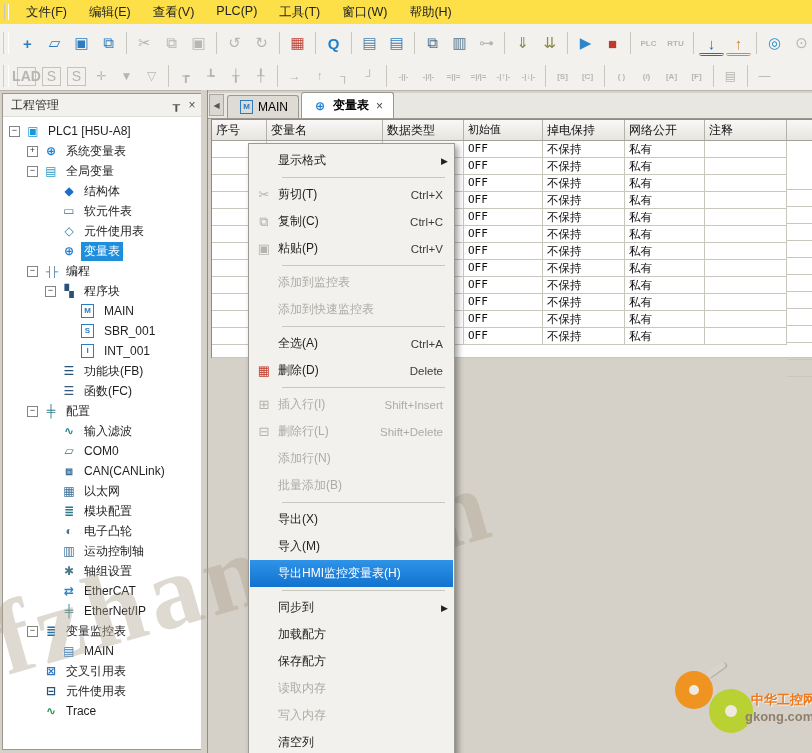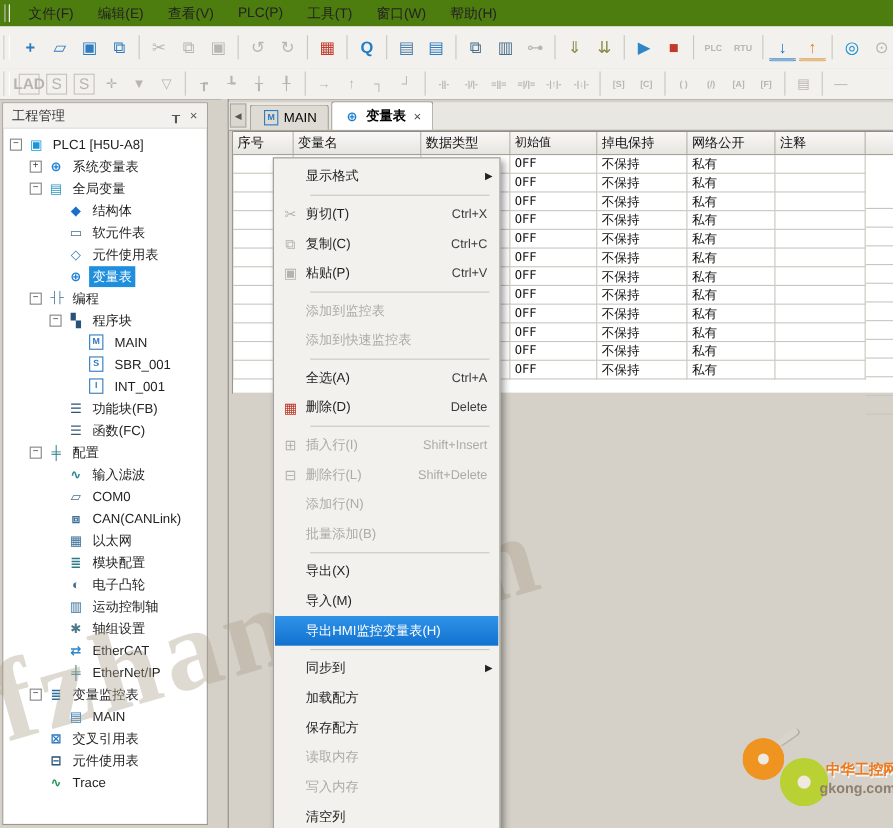--- a/index.html
+++ b/index.html
@@ -3,21 +3,21 @@
 <meta charset="utf-8">
 <style>
   html,body{margin:0;padding:0;}
   body{
     width:812px;height:753px;position:relative;overflow:hidden;
     background:#d5d1c9;
     font-family:"Liberation Sans","DejaVu Sans",sans-serif;
     -webkit-font-smoothing:antialiased;
   }
   
-  .menubar{position:absolute;left:0;top:0;width:812px;height:24px;background:#4d7c0f;
+  .menubar{position:absolute;left:0;top:0;width:812px;height:24px;background:#fde047;
     border-bottom:1px solid #dad8d3;display:flex;align-items:center;}
   .mb-grip{width:3px;height:16px;border-left:1px solid #c9c6c0;border-right:1px solid #fff;margin:0 6px 0 4px;}
   .mb-item{padding:3px 11px;font-size:12.5px;color:#222;cursor:default;}
   
   .toolbar1{position:absolute;left:0;top:24px;width:812px;height:38px;background:#f2f1ee;
     border-bottom:1px solid #dad8d3;display:flex;align-items:center;overflow:hidden;white-space:nowrap;}
   .toolbar2{position:absolute;left:0;top:62px;width:812px;height:28px;background:#f2f1ee;
     border-bottom:1px solid #b9b6b0;display:flex;align-items:center;overflow:hidden;white-space:nowrap;}
   .grip{flex:none;width:4px;height:22px;border-left:1px solid #cfccc6;border-right:1px solid #ffffff;margin:0 5px 0 3px;}
   .tsep{flex:none;width:1px;height:22px;background:#c9c6c0;margin:0 4px;}
@@ -25,21 +25,21 @@
     font-size:15px;border-radius:3px;cursor:default;}
   .tbtn.bold{font-weight:bold;}
   .tbtn.tray{border-bottom:3px double currentColor;height:19px;margin-top:3px;}
   .tbtn.txt,.tbtn2.txt{font-family:Liberation Sans, sans-serif;font-size:8px;font-weight:bold;white-space:pre;letter-spacing:0;}
   .tbtn2{flex:none;width:23px;height:21px;margin:0 1px;display:inline-flex;align-items:center;justify-content:center;
     font-size:12px;color:#b8b5b0;cursor:default;}
   .tbtn2.bxg{border:1px solid #c5c2bc;width:17px;height:17px;font-size:14px;margin:0 3px;}
   
   .main{position:absolute;left:0;top:90px;width:812px;height:663px;}
   
-  .panel{position:absolute;left:2px;top:3px;width:187px;height:657px;background:#fff;
+  .panel{position:absolute;left:2px;top:3px;width:203px;height:657px;background:#fff;
     border:1px solid #9b9890;box-sizing:border-box;}
   .panel-title{height:22px;background:#f2f1ee;border-bottom:1px solid #e0ded9;display:flex;align-items:center;
     font-size:12px;color:#333;padding:0 4px 0 8px;}
   .panel-title .sp{flex:1;}
   .ptbtn{width:16px;text-align:center;color:#555;font-size:12px;cursor:default;}
   .tree{padding-top:4px;overflow:hidden;height:628px;}
   .trow{display:flex;align-items:center;height:20px;font-size:12px;color:#1e1e1e;white-space:nowrap;cursor:default;}
   .lvl-0{padding-left:6px;}.lvl-1{padding-left:24px;}.lvl-2{padding-left:42px;}.lvl-3{padding-left:60px;}
   .exp{flex:none;width:9px;height:9px;border:1px solid #848484;background:#fff;font-size:9px;line-height:7px;
     text-align:center;margin-right:5px;color:#333;}

